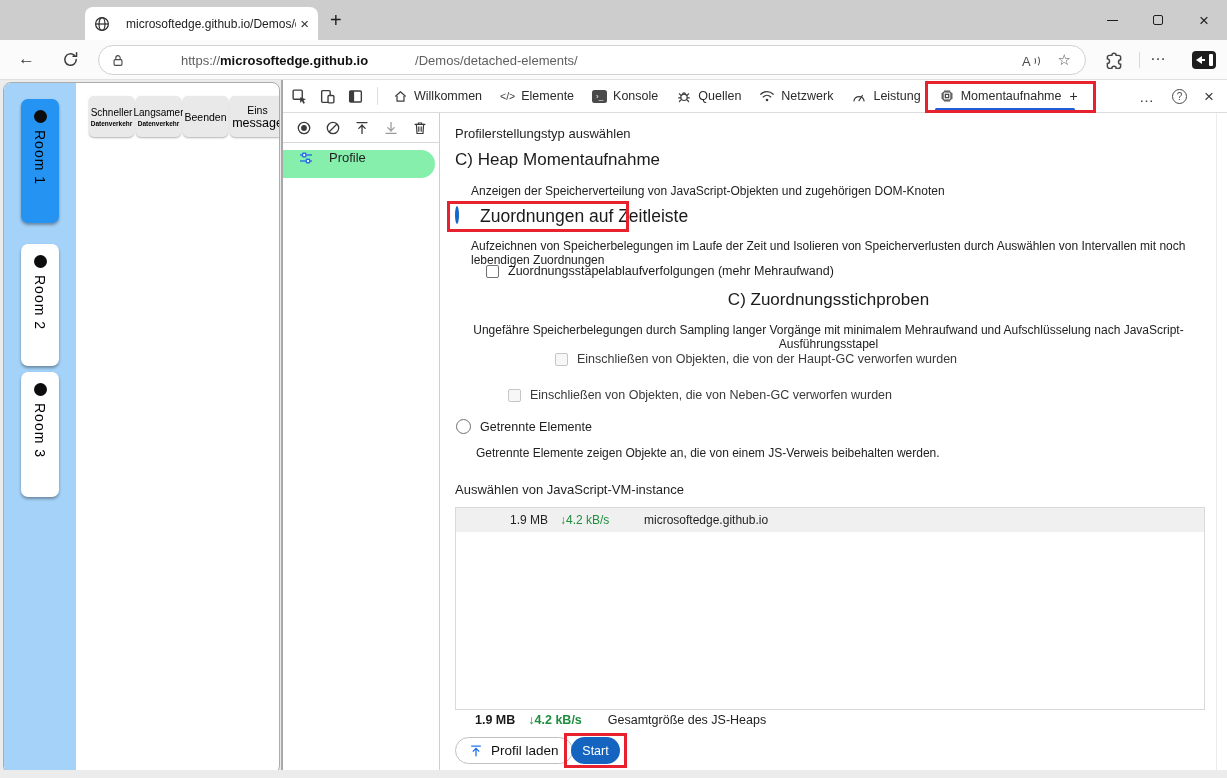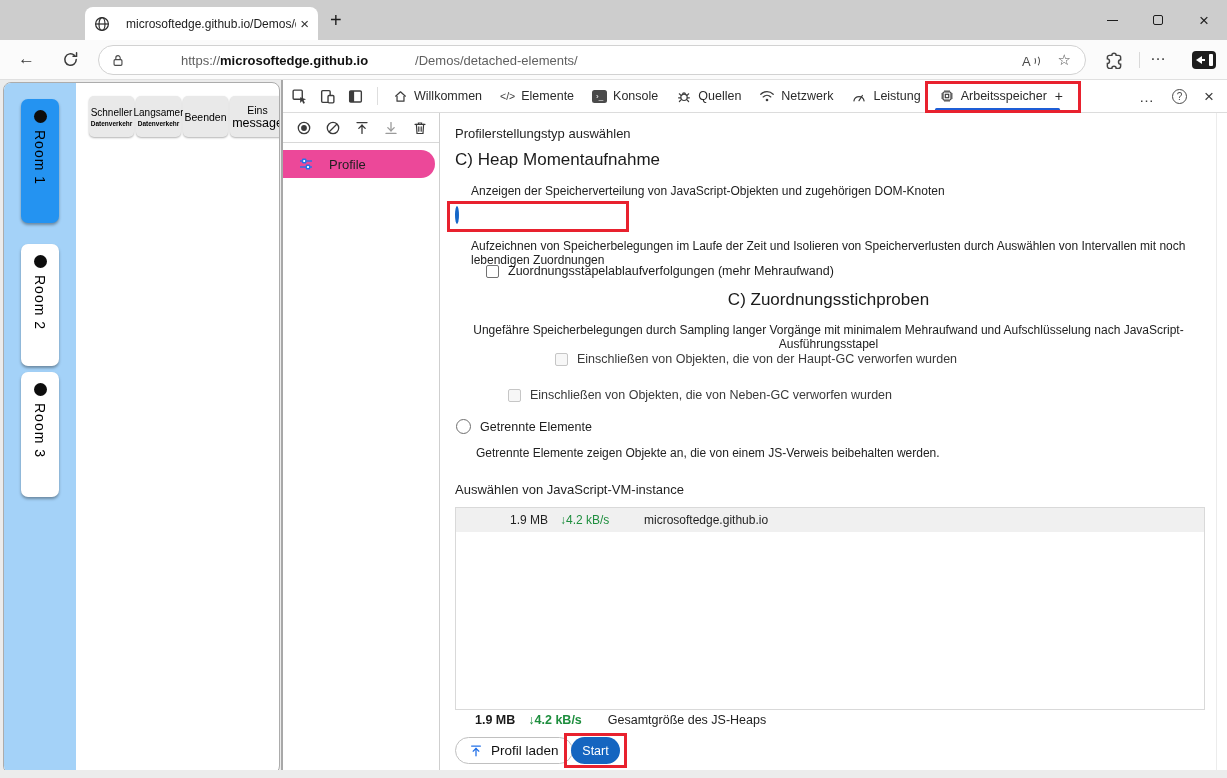--- a/index.html
+++ b/index.html
@@ -72,21 +72,21 @@
   .tab-underline { position:absolute; left:5px; right:12px; bottom:2px; height:3px; background:#1e5ed6; border-radius:2px; }
   .memtab-plus { font-size:14px; color:#2b2b2b; margin-left:2px; }
   .dt-right { margin-left:auto; display:flex; align-items:center; gap:17px; margin-right:13px; }
   .dt-more { font-size:15px; letter-spacing:1px; color:#3c3c3c; }
   .help-circle { width:15px; height:15px; border:1.3px solid #4a4a4a; border-radius:50%; font-size:10px; display:flex; align-items:center; justify-content:center; color:#4a4a4a; }
   .dt-close { font-size:17px; color:#3c3c3c; line-height:1; }
 
   .dt-body { position:absolute; left:0; top:33px; right:0; bottom:0; }
   .mem-sidebar { position:absolute; left:0; top:0; width:157px; height:100%; border-right:1px solid #cfcfcf; }
   .mem-toolbar { height:30px; display:flex; align-items:center; gap:13px; padding-left:13px; border-bottom:1px solid #d8d8d8; }
-  .profile-item { margin-top:7px; height:28px; width:152px; background:#ec4899; border-radius:0 14px 14px 0; display:flex; align-items:center; padding-left:15px; gap:15px; }
+  .profile-item { margin-top:7px; height:28px; width:152px; background:#86efac; border-radius:0 14px 14px 0; display:flex; padding-left:15px; gap:15px; }
   .profile-label { font-size:13px; color:#1f1f1f; }
 
   .mem-main { position:absolute; left:158px; top:0; right:0; bottom:0; font-size:12px; }
   .scroll-track { position:absolute; right:0; top:0; width:11px; height:100%; border-left:1px solid #ececec; }
   .mm { position:absolute; }
   .h-small { font-size:13px; color:#1f1f1f; }
   .h-big { font-size:17px; color:#1a1a1a; }
   .desc { font-size:12px; color:#222; }
   .chk { width:13px; height:13px; border:1px solid #717171; border-radius:2px; background:#fff; flex:0 0 auto; }
   .chk.disabled { border-color:#c6c6c6; background:#f7f7f7; }
@@ -297,21 +297,21 @@
     </span>
 
     <span class="dt-tab">
       <span>
         <svg width="16" height="16" viewBox="0 0 16 16" fill="none" stroke="#3c3c3c" stroke-width="1.2">
           <rect x="4" y="4" width="8" height="8" rx="1.2"></rect>
             <rect x="6.3" y="6.3" width="3.4" height="3.4"></rect>
           <path d="M6 4V2.2M8 4V2.2M10 4V2.2M6 13.8V12M8 13.8V12M10 13.8V12M4 6H2.2M4 8H2.2M4 10H2.2M13.8 6H12M13.8 8H12M13.8 10H12"></path>
         </svg>
       </span>
-      <span class="lbl">Arbeitsspeicher</span>
+      <span class="lbl">Momentaufnahme</span>
       <span class="memtab-plus">+</span>
       <span class="tab-underline"></span>
       <span class="ann ann-tab"></span>
     </span>
 
     <span class="dt-right">
       <span class="dt-more">…</span>
       <span class="help-circle">?</span>
       <span class="dt-close">×</span>
     </span>
@@ -371,20 +371,21 @@
 
     <div class="mem-main">
       <div class="scroll-track"></div>
 
       <div class="mm h-small" style="left:14px; top:13px;">Profilerstellungstyp auswählen</div>
 
       <div class="mm h-big" style="left:14px; top:37px;">C) Heap Momentaufnahme</div>
       <div class="mm desc" style="left:30px; top:71px;">Anzeigen der Speicherverteilung von JavaScript-Objekten und zugehörigen DOM-Knoten</div>
 
       <span class="mm radio-on" style="left:14px; top:95px;"></span>
+      <div class="mm h-big" style="left:39px; top:93px; font-size:17.5px;">Zuordnungen auf Zeitleiste</div>
       <div class="mm ann ann-timeline"></div>
       <div class="mm chk-row" style="left:45px; top:151px;">
         <span class="chk"></span>
         <span>Zuordnungsstapelablaufverfolgungen (mehr Mehraufwand)</span>
       </div>
 
       <div class="mm desc" style="left:30px; top:126px;">Aufzeichnen von Speicherbelegungen im Laufe der Zeit und Isolieren von Speicherverlusten durch Auswählen von Intervallen mit noch lebendigen Zuordnungen</div>
 
       <div class="mm h-big center-line" style="top:177px;">C) Zuordnungsstichproben</div>
       <div class="mm desc center-line" style="top:210px;">Ungefähre Speicherbelegungen durch Sampling langer Vorgänge mit minimalem Mehraufwand und Aufschlüsselung nach JavaScript-Ausführungsstapel</div>

